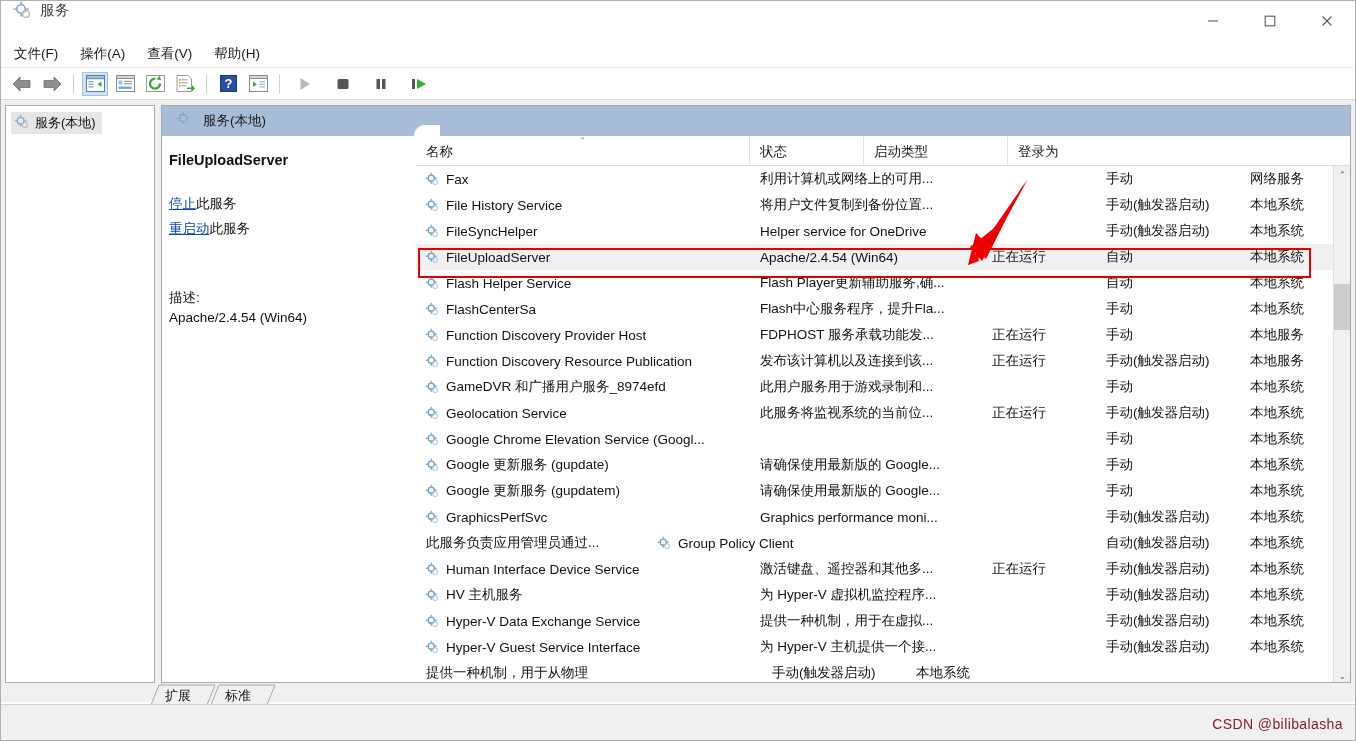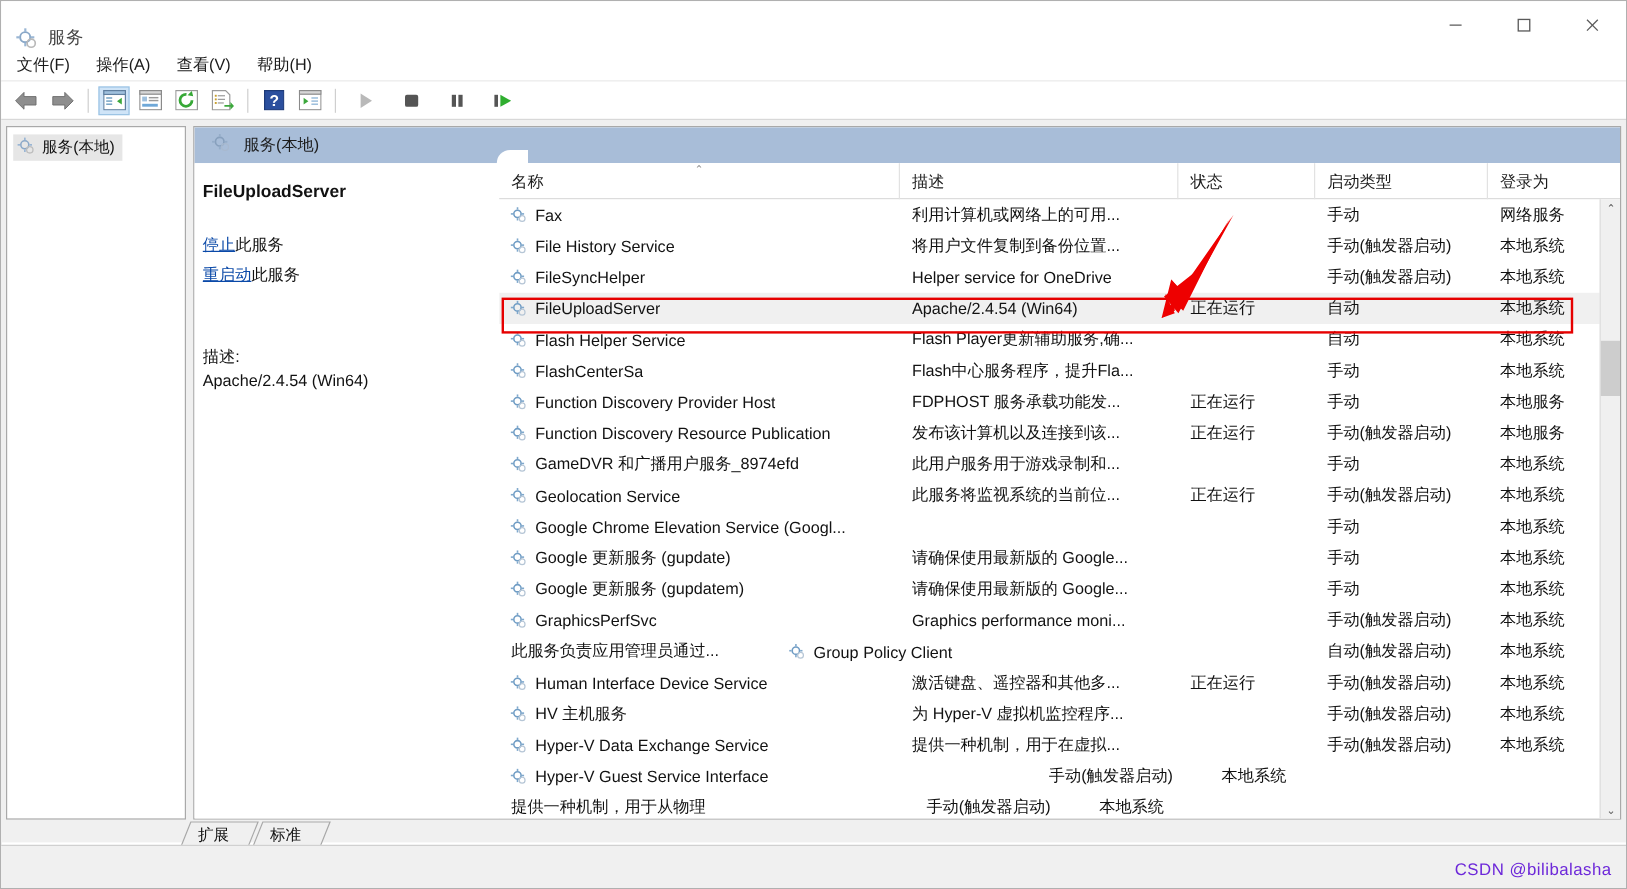--- a/index.html
+++ b/index.html
@@ -14,21 +14,21 @@
     position: relative;
     width: 1356px; height: 741px;
     background: #ffffff;
     border: 1px solid #b0b0b0;
   }
 
   
   .titlebar {
     position: absolute; left: 0; top: 0; width: 1354px; height: 40px;
     background: #ffffff;
-    display: flex; align-items: flex-end;
+    display: flex; align-items: flex-start;
   }
   .title-icon {
     margin-left: 12px; width: 18px; height: 18px;
     position: relative; flex: none;
   }
   .gear {
     position: relative; display: inline-block;
   }
   .gear svg { display: block; }
   .title-text {
@@ -185,21 +185,21 @@
     position: absolute; font-size: 13px; color: #111;
   }
 
   
   .statusbar {
     position: absolute; left: 0; bottom: 0; width: 1354px; height: 36px;
     background: #f0f0f0; border-top: 1px solid #d0d0d0;
   }
   .watermark {
     position: absolute; right: 12px; top: 11px;
-    font-size: 14px; color: #6d28d9; letter-spacing: .4px;
+    font-size: 14px; color: #7f1d1d; letter-spacing: .4px;
   }
 
   
   .ann-box {
     position: absolute; left: 417px; top: 247px; width: 893px; height: 30px;
     border: 2px solid #e60000; pointer-events: none;
   }
   .ann-arrow {
     position: absolute; left: 945px; top: 172px; width: 100px; height: 100px;
     pointer-events: none;
@@ -404,21 +404,20 @@
         <div class="detail-link">
           <span class="lnk">重启动</span><span>此服务</span>
         </div>
         <div class="detail-desc-label">描述:</div>
         <div class="detail-desc-val">Apache/2.4.54 (Win64)</div>
       </div>
 
       <div class="list-col">
         <div class="lv-head" id="lv-head">
             <div class="hcell" style="width: 334px;"><span>名称</span><span class="sortmark">⌃</span></div>
-            <div class="hcell" style="width: 232px;"><span>描述</span></div>
             <div class="hcell" style="width: 114px;"><span>状态</span></div>
             <div class="hcell" style="width: 144px;"><span>启动类型</span></div>
             <div class="hcell last" style="width: 93px;"><span>登录为</span></div>
           </div>
         <div class="lv-rows" id="lv-rows">
             <div class="lv-row">
               <div class="cell name" style="width: 334px;">
                 <span style="flex: 0 0 auto; display: flex; align-items: center;">
                   <svg width="14" height="14" viewBox="0 0 18 18">
                     <circle cx="8" cy="8" r="3.9" fill="none" stroke="#6f9cc4" stroke-width="1.7"></circle>
@@ -804,20 +803,21 @@
                       <rect x="7.2" y="0.9" width="1.7" height="2.5"></rect>
                       <rect x="7.2" y="12.6" width="1.7" height="2.5"></rect>
                       <rect x="0.9" y="7.2" width="2.5" height="1.7"></rect>
                       <rect x="12.6" y="7.2" width="2.5" height="1.7"></rect>
                     </g>
                     <circle cx="13" cy="13" r="3.1" fill="none" stroke="#b6c6d6" stroke-width="1.3"></circle>
                   </svg>
                 </span>
                 <span class="nm">Hyper-V Guest Service Interface</span>
               </div>
+              <div class="cell" style="width: 232px;">为 Hyper-V 主机提供一个接...</div>
               <div class="cell" style="width: 114px;"></div>
               <div class="cell" style="width: 144px;">手动(触发器启动)</div>
               <div class="cell" style="width: 93px;">本地系统</div>
             </div>
             <div class="lv-row">
               <div class="cell" style="width: 232px;">提供一种机制，用于从物理</div>
               <div class="cell" style="width: 114px;"></div>
               <div class="cell" style="width: 144px;">手动(触发器启动)</div>
               <div class="cell" style="width: 93px;">本地系统</div>
             </div>

